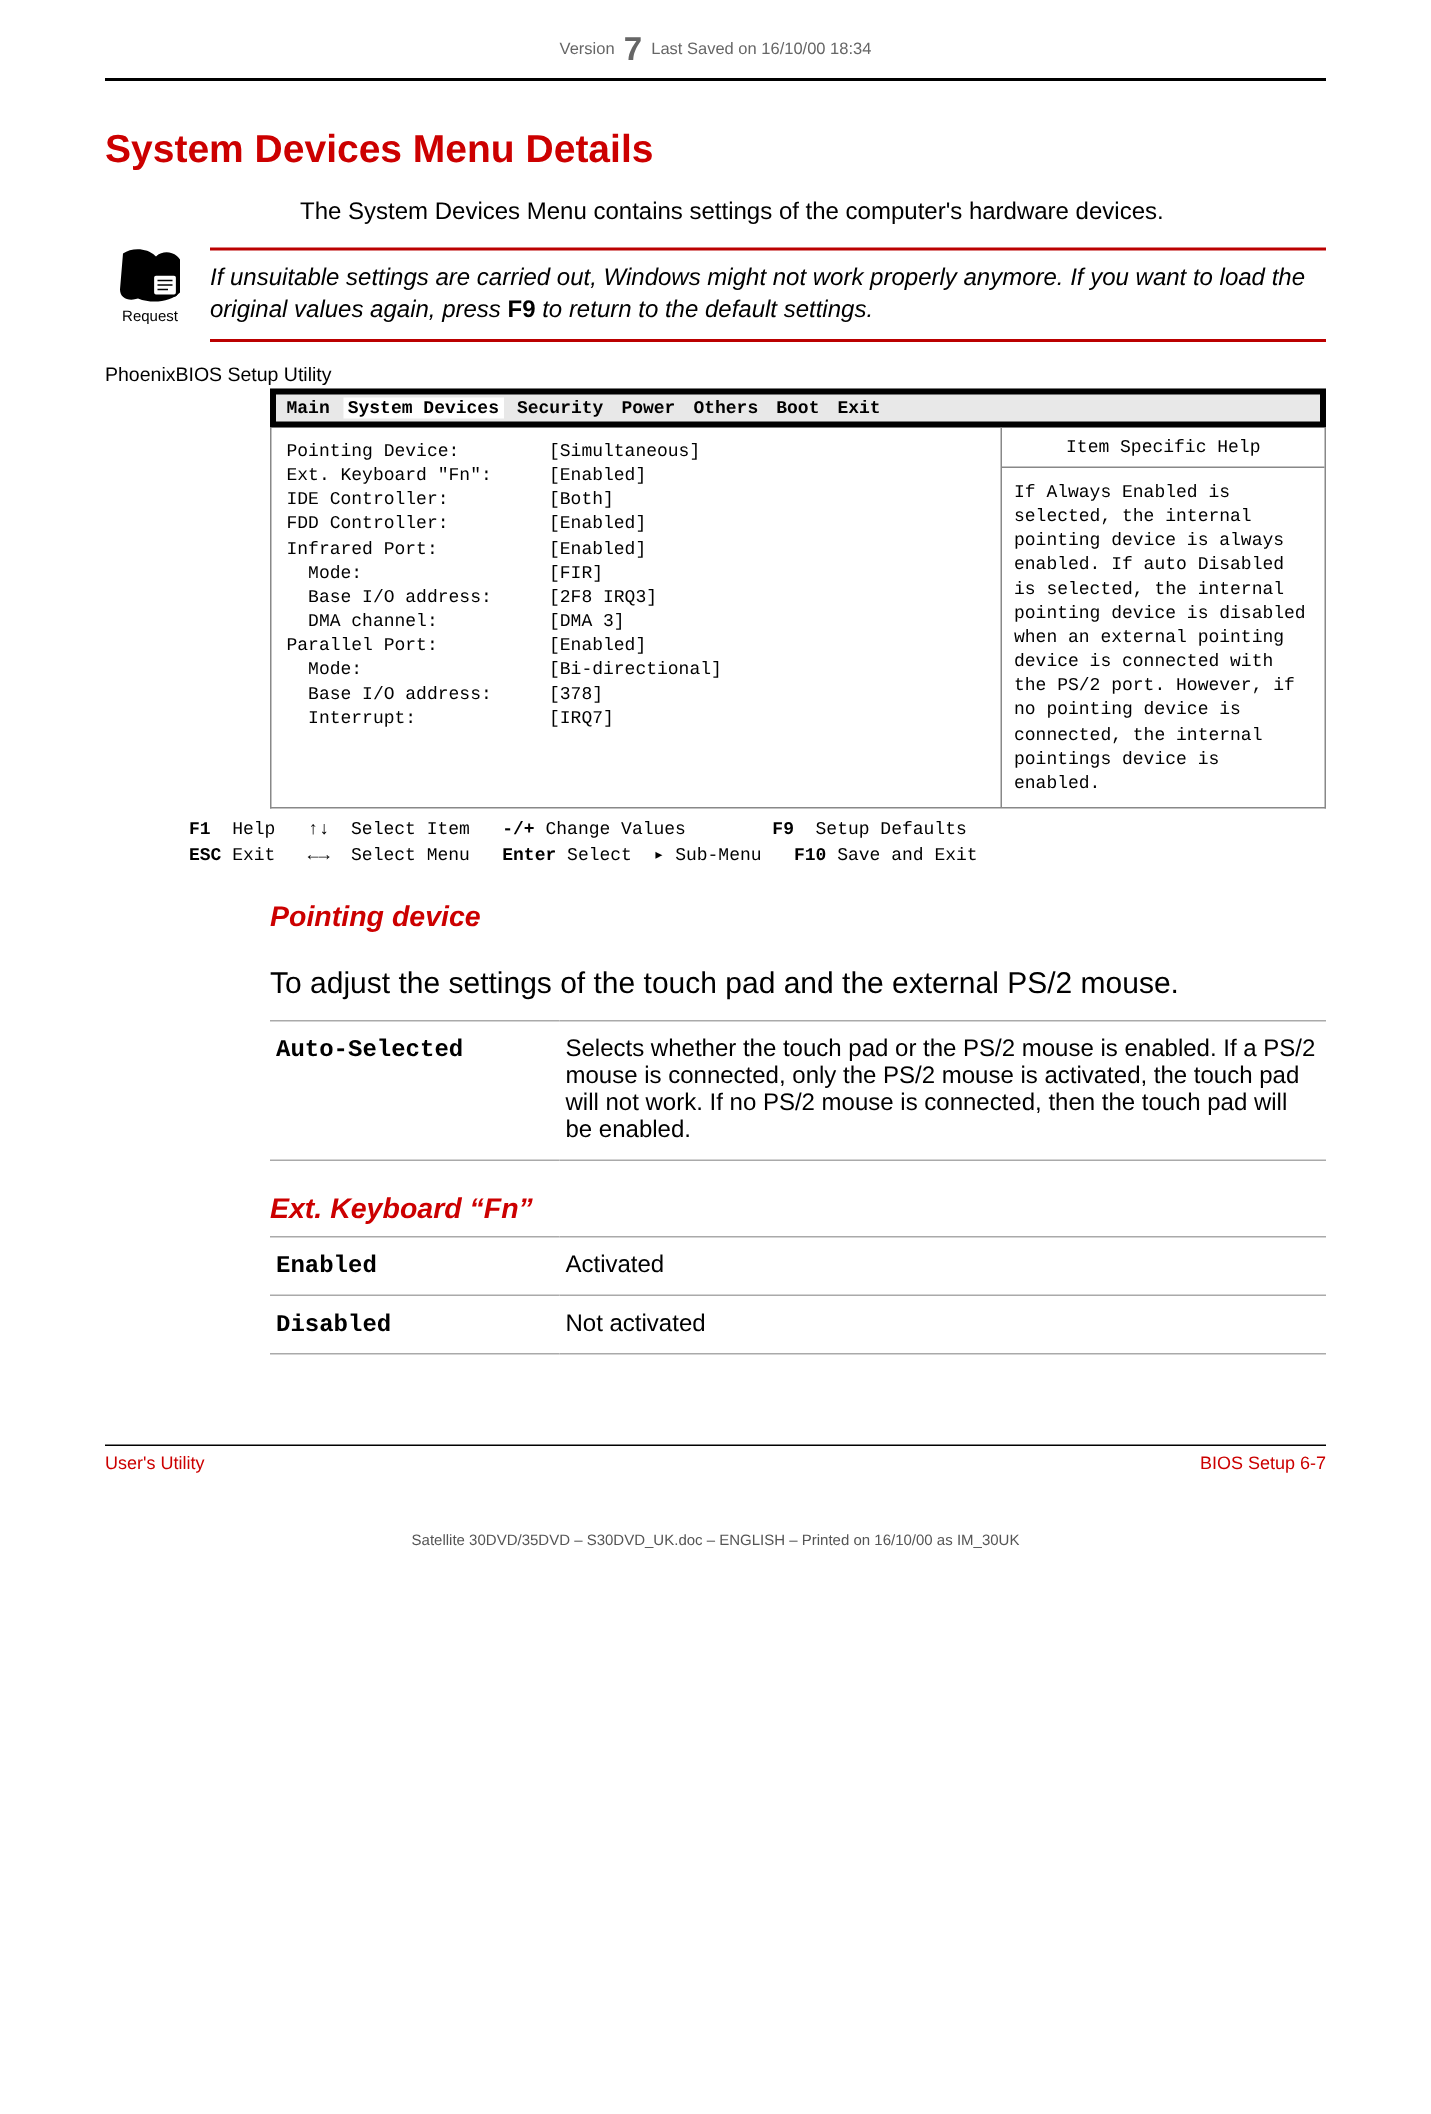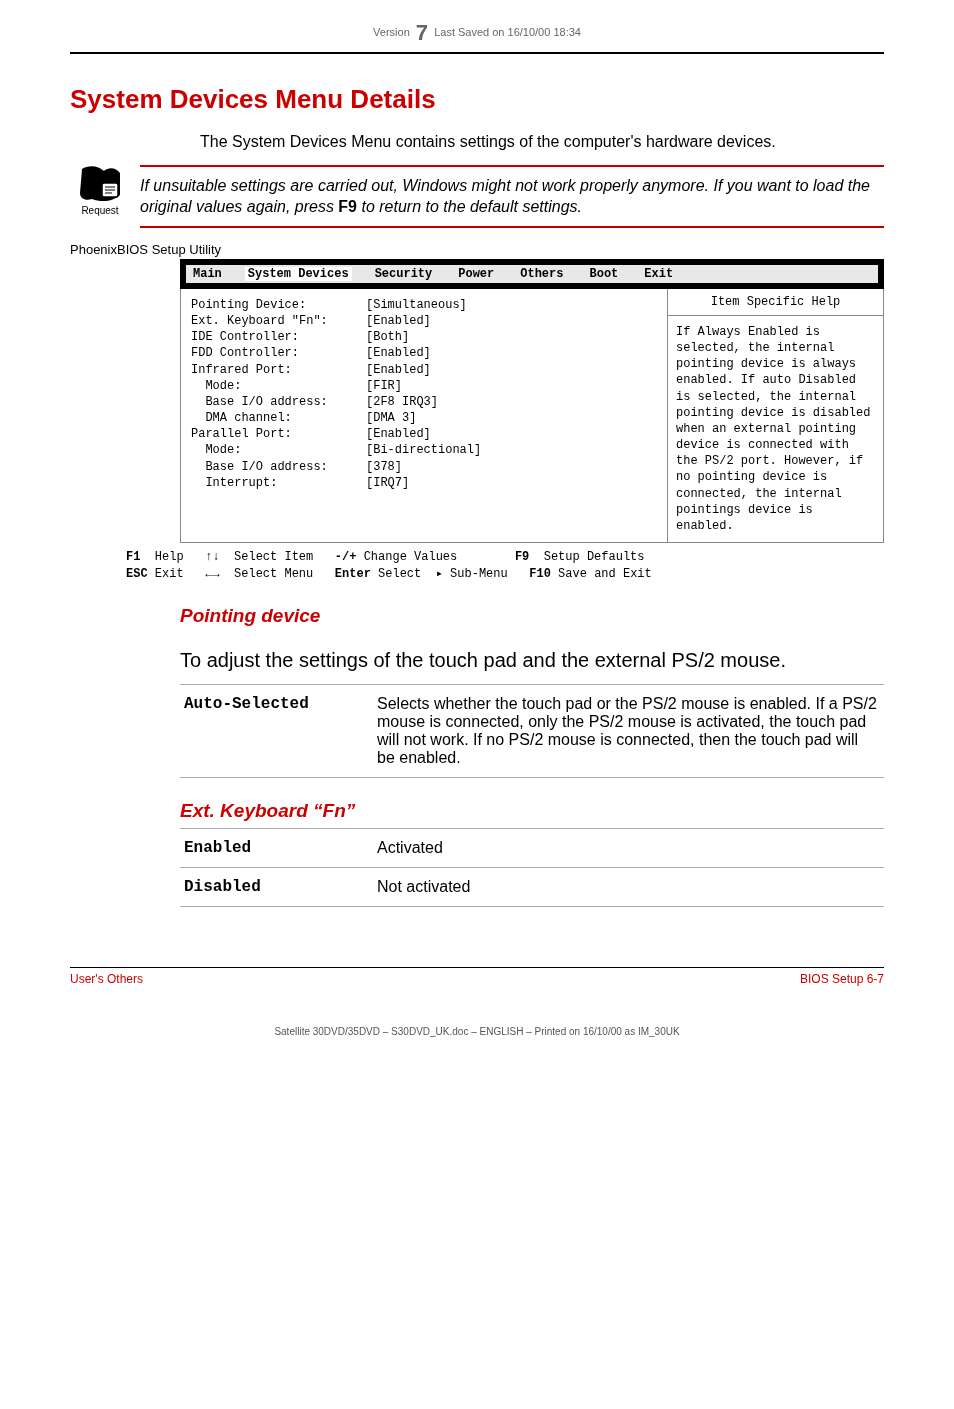--- a/index.html
+++ b/index.html
@@ -78,25 +78,25 @@
     margin-left: 110px;
     font-family: "Courier New", monospace;
     font-size: 12px;
   }
   .bios-caption {
     font-family: Arial, sans-serif;
     font-size: 13px;
     margin-bottom: 2px;
   }
   .bios-tabs {
-    border: 6px solid #000000;
+    border: 4px solid #000000;
     background: #e8e8e8;
     padding: 2px 4px;
     display: flex;
-    gap: 20px;
+    gap: 6px;
   }
   .bios-tabs span {
     padding: 0 3px;
   }
   .bios-tabs .bold { font-weight: bold; }
   .bios-tabs .active { background: #fff; }
   .bios-main {
     display: flex;
     border: 1px solid #888;
     border-top: none;
@@ -262,21 +262,21 @@
       </tr>
       <tr>
         <td class="key">Disabled</td>
         <td>Not activated</td>
       </tr>
     </tbody>
       </table>
   </div>
 
   <div class="page-footer">
-    <span>User's Others</span>
+    <span>User's Utility</span>
     <span>BIOS Setup  6-7</span>
   </div>
 
   <div class="print-line">
     <span>Satellite 30DVD/35DVD  – S30DVD_UK.doc – ENGLISH – Printed on 16/10/00 as IM_30UK</span>
   </div>
 
 </div>
 
 </body></html>

